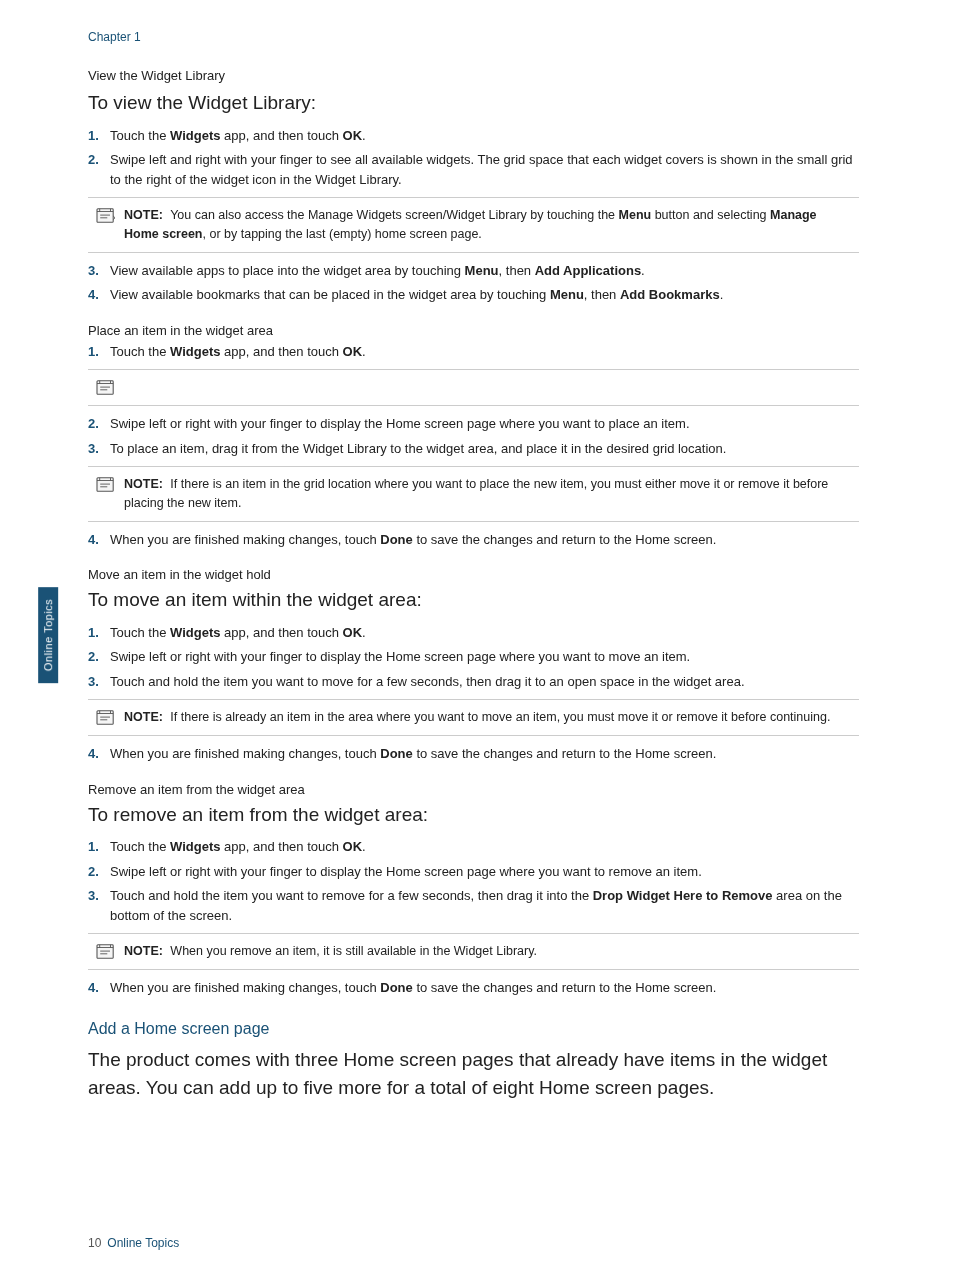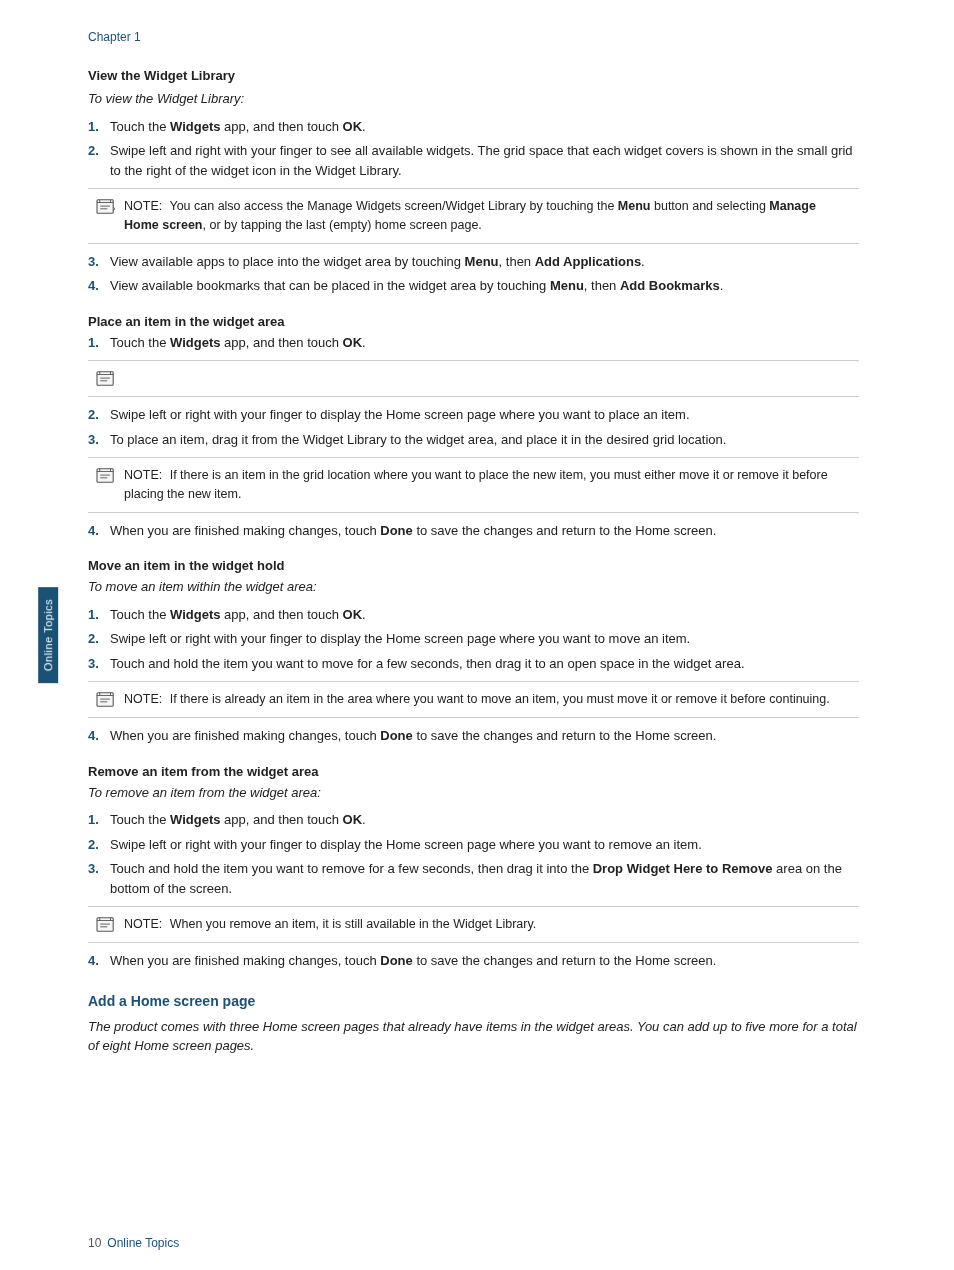--- a/index.html
+++ b/index.html
@@ -38,41 +38,40 @@
 
     
     .chapter-header {
       color: #1a5276;
       font-size: 12px;
       margin-bottom: 24px;
     }
 
     
     .section-heading {
-      font-weight: bold;
+      font-weight: normal;
       font-size: 13px;
       color: #222;
       margin-bottom: 6px;
       margin-top: 18px;
     }
 
     .section-heading-blue {
-      font-weight: bold;
-      font-size: 14px;
+      font-weight: normal;
+      font-size: 16px;
       color: #1a5276;
       margin-bottom: 8px;
       margin-top: 22px;
     }
 
     
     .intro-para {
       margin-bottom: 8px;
-      font-size: 13px;
+      font-size: 19px;
       line-height: 1.5;
-      font-style: italic;
     }
 
     
     ol.main-list {
       list-style: none;
       padding: 0;
       margin: 0 0 4px 0;
     }
 
     ol.main-list li {
@@ -108,21 +107,21 @@
       align-items: flex-start;
       padding-top: 1px;
     }
 
     .note-icon svg {
       width: 20px;
       height: 18px;
     }
 
     .note-label {
-      font-weight: normal;
+      font-weight: bold;
       margin-right: 4px;
     }
 
     
     .page-footer {
       position: absolute;
       bottom: 20px;
       left: 28px;
       right: 8px;
       padding: 0 60px;

